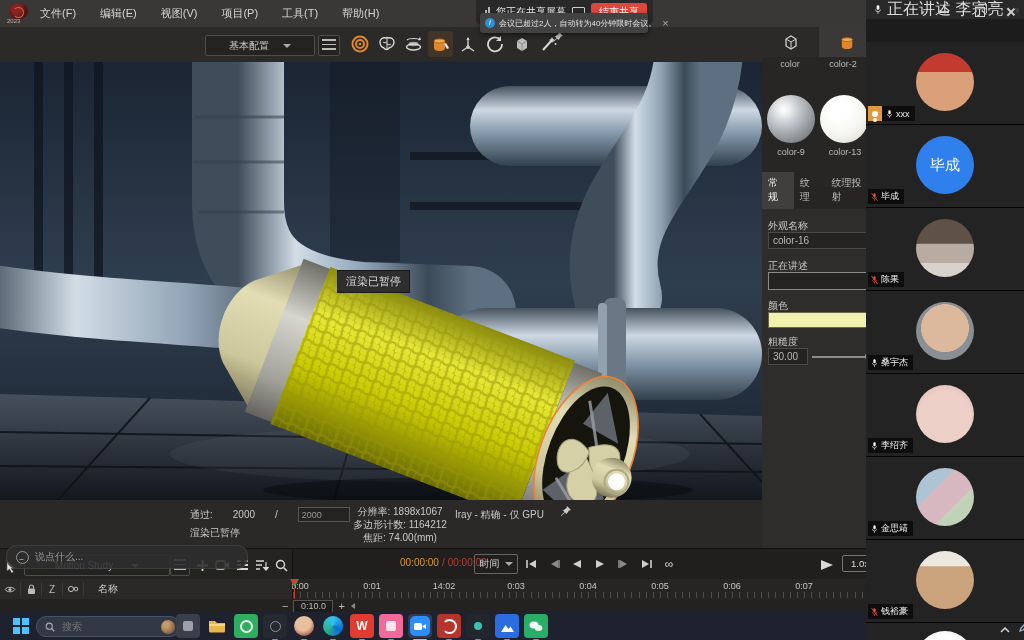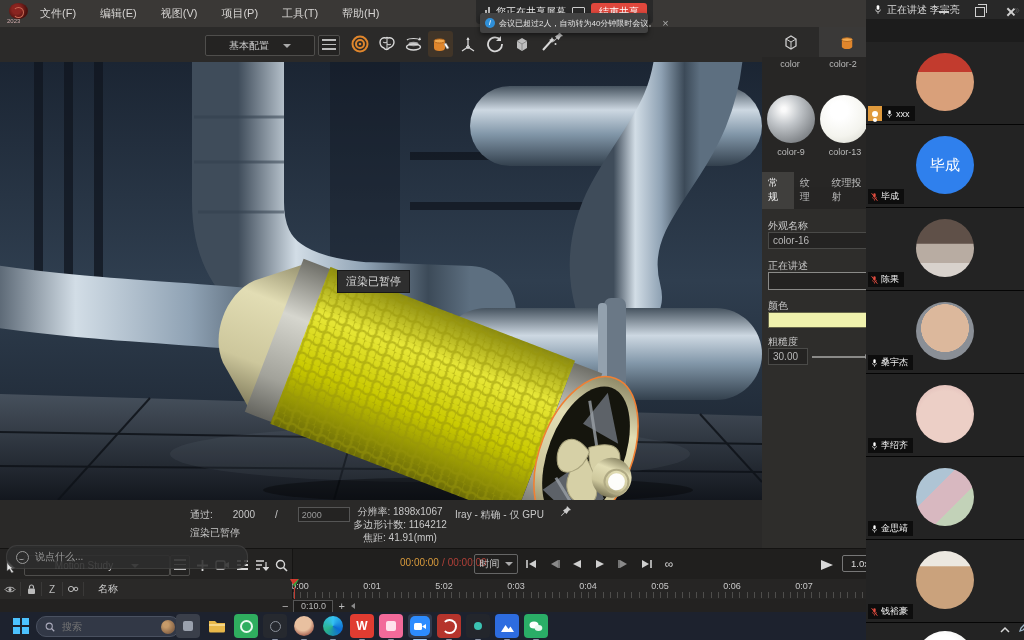--- a/index.html
+++ b/index.html
@@ -114,21 +114,21 @@
   
   .meet{left:866px;top:0;width:158px;height:640px;background:#1c1c1c;z-index:50;}
   .wc{top:4px;width:20px;height:16px;display:flex;align-items:center;justify-content:center;cursor:pointer;}
   .wc .bar{width:10px;height:1.5px;background:#cfcfcf;}
   .wc .sq{width:8px;height:8px;border:1.2px solid #cfcfcf;position:relative;}
   .wc .sq:after{content:"";position:absolute;left:2px;top:-4px;width:8px;height:8px;border:1.2px solid #cfcfcf;border-left:none;border-bottom:none;}
   .wc .x{position:relative;width:10px;height:10px;}
   .wc .x:before,.wc .x:after{content:"";position:absolute;left:4.5px;top:0;width:1.5px;height:10px;background:#cfcfcf;}
   .wc .x:before{transform:rotate(45deg);}.wc .x:after{transform:rotate(-45deg);}
   .speakrow{left:0;top:22px;width:158px;height:19px;background:#282828;display:flex;align-items:center;gap:5px;padding-left:8px;}
-  .speaktext{font-size:10px;color:#ddd;white-space:nowrap;text-align:center;}
+  .speaktext{font-size:16px;color:#ddd;white-space:nowrap;text-align:center;}
   .mlogo{position:absolute;right:6px;top:3px;color:#4a4a4a;font-size:12px;letter-spacing:-2px;}
   .cell{left:0;width:158px;height:82px;background:#232323;border-bottom:1px solid #050505;overflow:hidden;}
   .avatar{position:absolute;left:50px;top:11px;width:58px;height:58px;border-radius:50%;
           display:flex;align-items:center;justify-content:center;}
   .av1{background:linear-gradient(180deg,#c23b2e 0 32%,#d9a07a 33%);}
   .av2{background:#2f80ed;color:#fff;font-size:15px;}
   .av3{background:linear-gradient(180deg,#5f5048 0 42%,#b8aca2 43% 75%,#d8d2cc 76%);}
   .av4{background:radial-gradient(circle at 50% 45%,#dcb89c 55%,#8a8f96 56%);}
   .av5{background:radial-gradient(circle at 50% 55%,#eccfc6 60%,#d8aeae 100%);}
   .av6{background:linear-gradient(135deg,#aec4d4 0 35%,#d8b8c0 35% 65%,#c2d2b8 65%);}
@@ -360,21 +360,21 @@
   <div class="ab stats">
     <div class="ab" style="left:190px;top:7px;display:flex;align-items:center;gap:20px">
       <span>通过:</span>
       <span>2000</span>
       <span>/</span>
       <input class="statin" value="2000" style="">
     </div>
     <div class="ab" style="left:190px;top:26px">渲染已暂停</div>
     <div class="ab" style="left:320px;top:5px;width:160px;text-align:center">分辨率: 1898x1067</div>
     <div class="ab" style="left:320px;top:18px;width:160px;text-align:center">多边形计数: 1164212</div>
-    <div class="ab" style="left:320px;top:31px;width:160px;text-align:center">焦距: 41.91(mm)</div>
+    <div class="ab" style="left:320px;top:31px;width:160px;text-align:center">焦距: 74.00(mm)</div>
     <div class="ab" style="left:455px;top:8px">Iray - 精确 - 仅 GPU</div>
     <div class="ab pin" style="left:560px;top:5px">
       <svg width="12" height="12" viewBox="0 0 12 12">
           <path d="M7 1l4 4-2 .5L6.5 9 5 7.5 1.5 11 1 10.5 4.5 7 3 5.5 6.5 3z" fill="#ccc"></path>
         </svg>
     </div>
   </div>
 
   <div class="ab rpanel">
     <div class="ab rtab" style="left:0;background:#2b2a29">
@@ -513,21 +513,21 @@
       <svg width="14" height="12" viewBox="0 0 14 12">
           <path d="M1 1l12 5-12 5z" fill="#d8d8d8"></path>
         </svg>
     </div>
     <div class="ab" style="left:842px;top:6px;width:34px;height:15px;border:1px solid #777;border-radius:2px;text-align:center;font-size:9.5px;color:#ddd;line-height:15px">1.0x</div>
 
     <div class="ab ruler">
       <div class="ab minor"></div>
       <div class="ab rtick" style="left:-10px">0:00</div>
       <div class="ab rtick" style="left:62px">0:01</div>
-      <div class="ab rtick" style="left:134px">5:02</div>
+      <div class="ab rtick" style="left:134px">14:02</div>
       <div class="ab rtick" style="left:206px">0:03</div>
       <div class="ab rtick" style="left:278px">0:04</div>
       <div class="ab rtick" style="left:350px">0:05</div>
       <div class="ab rtick" style="left:422px">0:06</div>
       <div class="ab rtick" style="left:494px">0:07</div>
     </div>
     <div class="ab playhead"></div>
     <div class="ab phline"></div>
 
     <div class="ab trkhdr">

